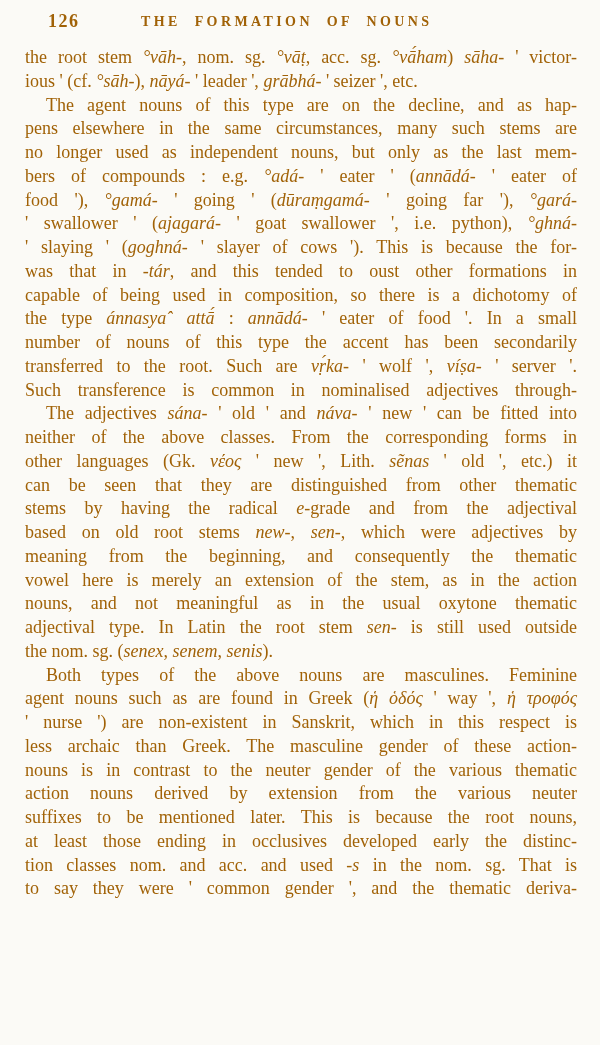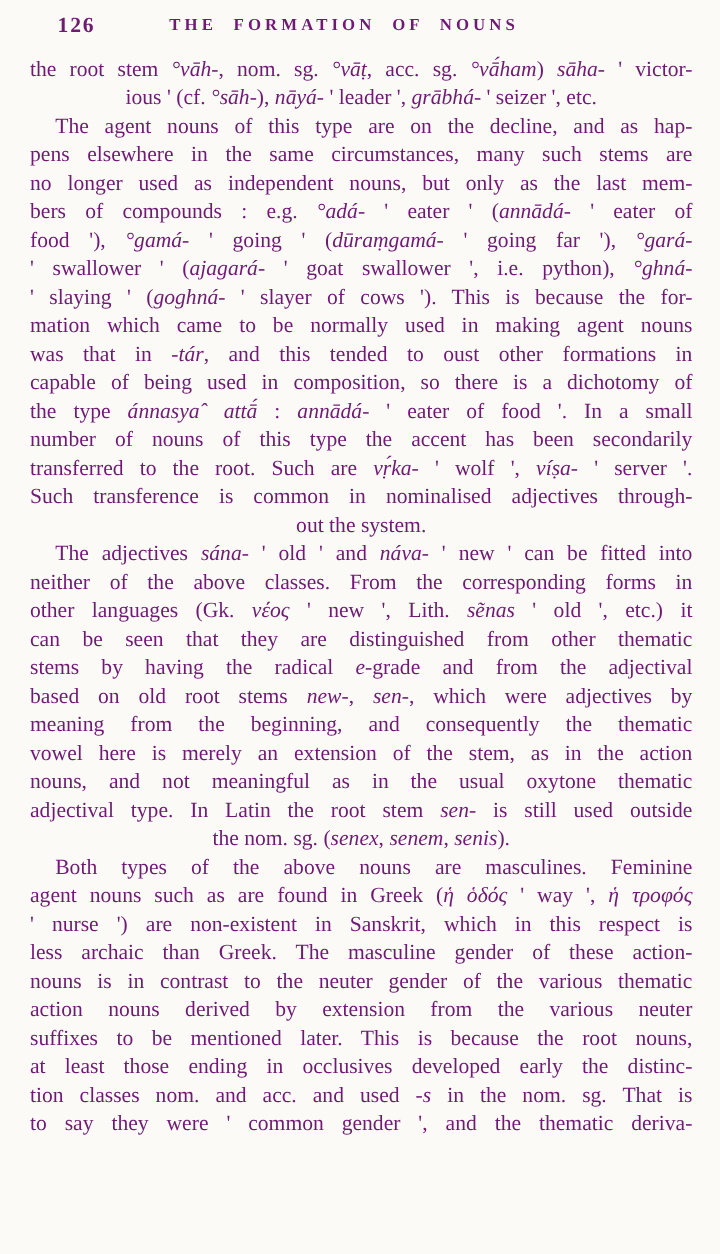--- a/index.html
+++ b/index.html
@@ -7,21 +7,21 @@
     padding: 0;
     background: #e8e8e6;
   }
   .page {
     position: relative;
     width: 600px;
     height: 1045px;
     margin: 0;
     background: #fbfaf6;
     font-family: "Liberation Serif", "DejaVu Serif", serif;
-    color: #701a75;
+    color: #a16207;
     overflow: hidden;
   }
   .running-head {
     position: absolute;
     top: 9px;
     left: 0;
     width: 600px;
     height: 28px;
   }
   .page-number {
@@ -51,21 +51,21 @@
   }
   .line {
     font-size: 18px;
     line-height: 23.75px;
     height: 23.75px;
     text-align: justify;
     text-align-last: justify;
     overflow: visible;
   }
   .line.end {
-    text-align: center;
+    text-align: left;
     text-align-last: auto;
   }
   .line.ind {
     text-indent: 21px;
   }
   .it {
     font-style: italic;
   }
 </style>
 </head>
@@ -79,28 +79,26 @@
   <div class="text-block" id="text-block">
       <div class="line"><span>the root stem </span><span class="it">°vāh-</span><span>, nom. sg. </span><span class="it">°vāṭ</span><span>, acc. sg. </span><span class="it">°vā́ham</span><span>) </span><span class="it">sāha-</span><span> ' victor-</span></div>
       <div class="line end"><span>ious ' (cf. </span><span class="it">°sāh-</span><span>), </span><span class="it">nāyá-</span><span> ' leader ', </span><span class="it">grābhá-</span><span> ' seizer ', etc.</span></div>
       <div class="line ind"><span>The agent nouns of this type are on the decline, and as hap-</span></div>
       <div class="line"><span>pens elsewhere in the same circumstances, many such stems are</span></div>
       <div class="line"><span>no longer used as independent nouns, but only as the last mem-</span></div>
       <div class="line"><span>bers of compounds : e.g. </span><span class="it">°adá-</span><span> ' eater ' (</span><span class="it">annādá-</span><span> ' eater of</span></div>
       <div class="line"><span>food '), </span><span class="it">°gamá-</span><span> ' going ' (</span><span class="it">dūraṃgamá-</span><span> ' going far '), </span><span class="it">°gará-</span></div>
       <div class="line"><span>' swallower ' (</span><span class="it">ajagará-</span><span> ' goat swallower ', i.e. python), </span><span class="it">°ghná-</span></div>
       <div class="line"><span>' slaying ' (</span><span class="it">goghná-</span><span> ' slayer of cows ').  This is because the for-</span></div>
-      <div class="line"><span>mation which came to be normally used in making agent nouns</span></div>
       <div class="line"><span>was that in </span><span class="it">-tár</span><span>, and this tended to oust other formations in</span></div>
       <div class="line"><span>capable of being used in composition, so there is a dichotomy of</span></div>
       <div class="line"><span>the type </span><span class="it">ánnasyaˆ attā́</span><span> : </span><span class="it">annādá-</span><span> ' eater of food '.  In a small</span></div>
       <div class="line"><span>number of nouns of this type the accent has been secondarily</span></div>
       <div class="line"><span>transferred to the root.  Such are </span><span class="it">vṛ́ka-</span><span> ' wolf ', </span><span class="it">víṣa-</span><span> ' server '.</span></div>
       <div class="line"><span>Such transference is common in nominalised adjectives through-</span></div>
-      <div class="line end"><span>out the system.</span></div>
       <div class="line ind"><span>The adjectives </span><span class="it">sána-</span><span> ' old ' and </span><span class="it">náva-</span><span> ' new ' can be fitted into</span></div>
       <div class="line"><span>neither of the above classes.  From the corresponding forms in</span></div>
       <div class="line"><span>other languages (Gk. </span><span class="it">νέος</span><span> ' new ', Lith. </span><span class="it">sẽnas</span><span> ' old ', etc.) it</span></div>
       <div class="line"><span>can be seen that they are distinguished from other thematic</span></div>
       <div class="line"><span>stems by having the radical </span><span class="it">e</span><span>-grade and from the adjectival</span></div>
       <div class="line"><span>based on old root stems </span><span class="it">new-</span><span>, </span><span class="it">sen-</span><span>, which were adjectives by</span></div>
       <div class="line"><span>meaning from the beginning, and consequently the thematic</span></div>
       <div class="line"><span>vowel here is merely an extension of the stem, as in the action</span></div>
       <div class="line"><span>nouns, and not meaningful as in the usual oxytone thematic</span></div>
       <div class="line"><span>adjectival type.  In Latin the root stem </span><span class="it">sen-</span><span> is still used outside</span></div>

